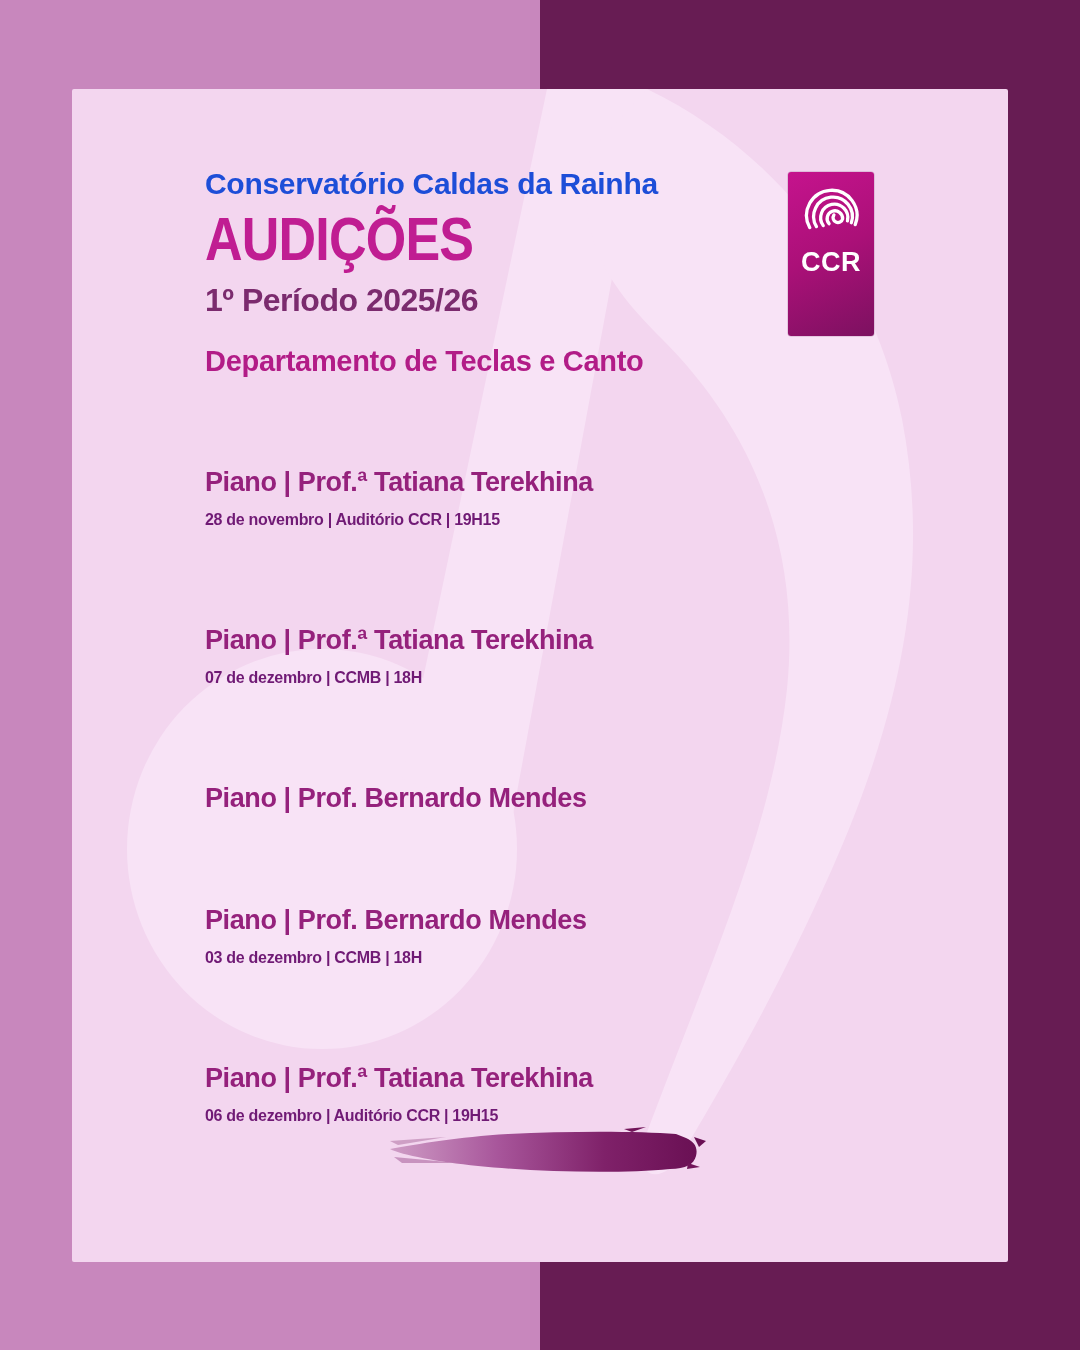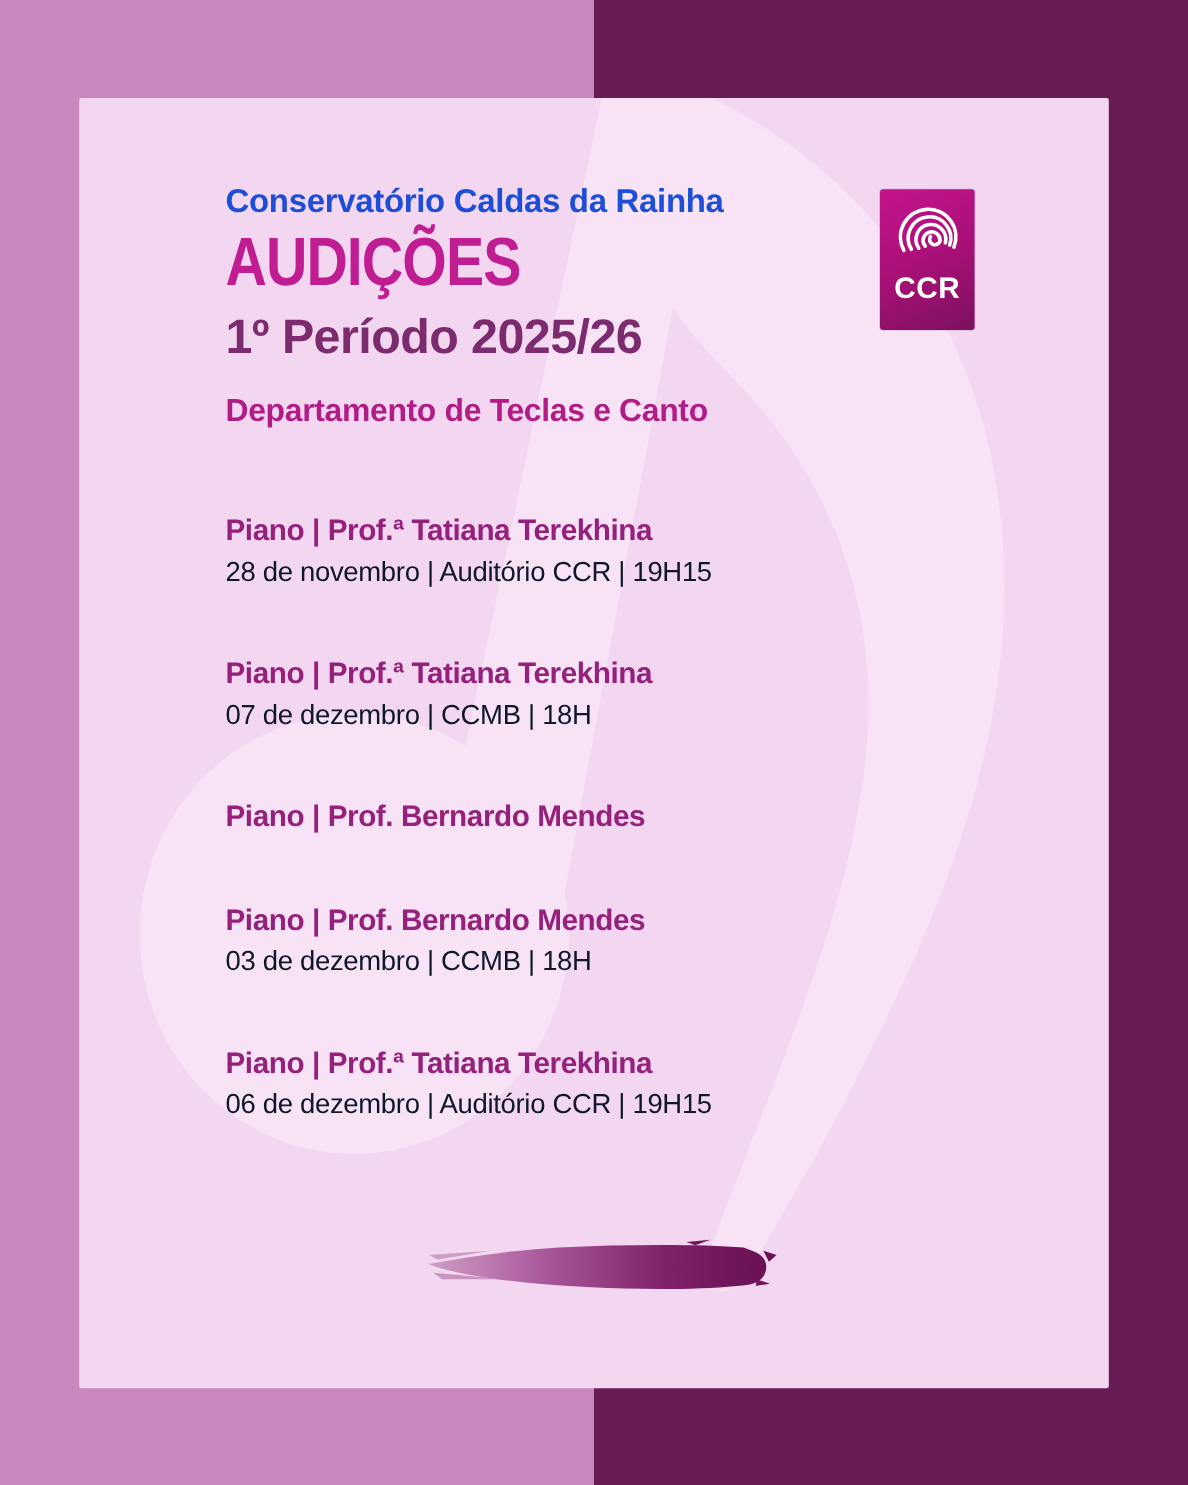--- a/index.html
+++ b/index.html
@@ -20,47 +20,46 @@
 
   .header{position:absolute;left:133px;top:78px;}
   .h-org{
     font-size:30px;font-weight:700;color:#1d4ed8;letter-spacing:-0.3px;line-height:1.15;
   }
   .h-title{
     font-size:62px;font-weight:800;color:#c01d92;line-height:1.05;
     letter-spacing:-1px;transform:scaleX(0.84);transform-origin:left center;margin-top:4px;
   }
   .h-period{
-    font-size:44px;font-weight:700;color:#7b2b6e;letter-spacing:-0.5px;margin-top:12px;line-height:1.1;
+    font-size:32px;font-weight:700;color:#7b2b6e;letter-spacing:-0.5px;margin-top:12px;line-height:1.1;
   }
   .h-dept{
     font-size:29px;font-weight:700;color:#b21c87;letter-spacing:-0.3px;margin-top:27px;line-height:1.15;
   }
 
   .logo{
-    position:absolute;left:716px;top:83px;width:86px;height:128px;border-radius:3px;
+    position:absolute;left:716px;top:83px;width:86px;height:164px;border-radius:3px;
     background:linear-gradient(155deg,#c5138d 0%,#ab1078 48%,#7c1160 100%);
     display:flex;flex-direction:column;align-items:center;
     box-shadow:0 0 0 0.5px rgba(90,10,70,0.25);
-    margin-left:12px;
   }
   .logo-icon{margin-top:11px;}
   .logo-text{
     color:#ffffff;font-weight:700;font-size:27px;letter-spacing:0.5px;margin-top:4px;line-height:1;
   }
 
   .entries{
     position:absolute;left:133px;top:376px;
-    display:flex;flex-direction:column;gap:60px;
+    display:flex;flex-direction:column;gap:88px;
   }
   .entry-title{
     font-size:27px;font-weight:700;color:#95217c;letter-spacing:-0.4px;line-height:34px;
   }
   .entry-detail{
-    font-size:25px;font-weight:400;color:#0f172a;letter-spacing:-0.3px;line-height:30px;margin-top:6px;
+    font-size:16px;font-weight:700;color:#701a75;letter-spacing:-0.3px;line-height:30px;margin-top:6px;
   }
 
   .brush{position:absolute;left:316px;top:1030px;width:330px;height:64px;}
 </style>
 </head>
 <body>
 
 <div class="poster">
   <div class="bg-left"></div>
   <div class="bg-right"></div>

